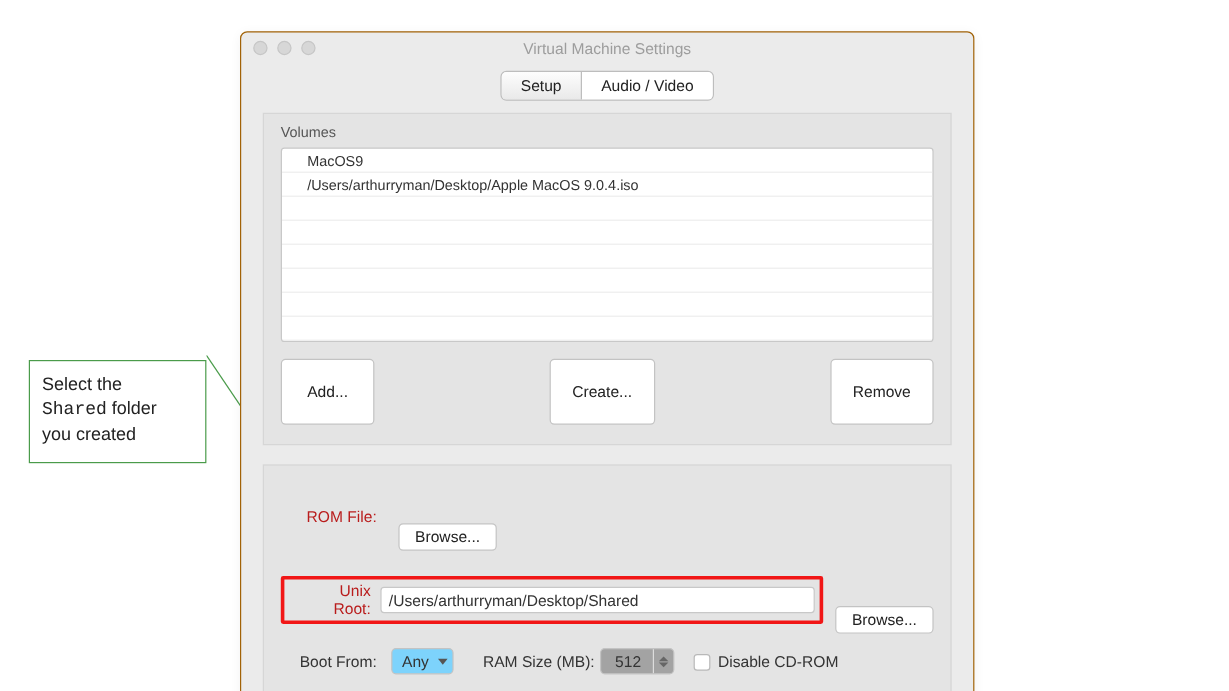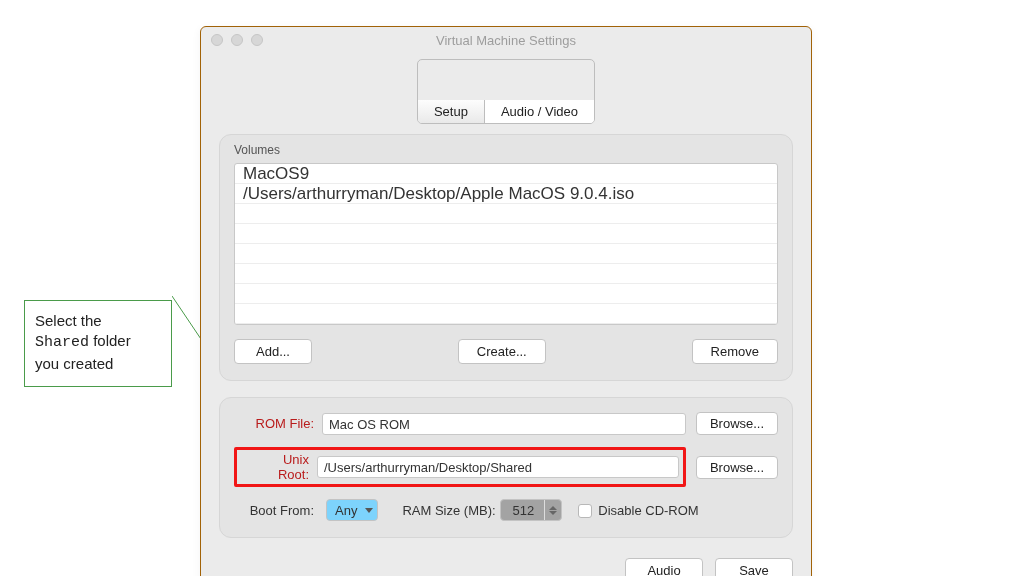--- a/index.html
+++ b/index.html
@@ -73,60 +73,59 @@
     margin: 6px 0 10px 0;
   }
   .seg { display: inline-flex; border: 1px solid #bdbdbd; border-radius: 5px; overflow: hidden; }
   .seg .tab {
     padding: 4px 16px;
     background: #fff;
     font-size: 13px;
     color: #222;
     border-right: 1px solid #bdbdbd;
     cursor: pointer;
-    margin-top: 40px;
   }
   .seg .tab:last-child { border-right: none; }
   .seg .tab.active {
     background: linear-gradient(#fdfdfd,#e9e9e9);
   }
   .panel {
     margin: 0 18px 16px 18px;
     background: #e4e4e4;
     border: 1px solid #d6d6d6;
-    border-radius: 12px;
+    border-radius: 0;
     padding: 8px 14px 16px 14px;
   }
   .volumes-label { font-size: 12px; color: #555; margin-bottom: 6px; }
   .listbox {
     background: #fff;
     border: 1px solid #c8c8c8;
     border-radius: 3px;
     height: 162px;
     overflow: hidden;
   }
   .listbox .row {
     height: 20px;
     line-height: 20px;
-    padding: 0 8px;
+    padding: 0 21px;
     border-bottom: 1px solid #ededed;
-    font-size: 17px;
+    font-size: 12px;
     white-space: nowrap;
     overflow: hidden;
   }
   .btnrow {
     display: flex;
     justify-content: space-between;
     margin-top: 14px;
   }
   .btn {
     background: #fff;
     border: 1px solid #c3c3c3;
     border-radius: 4px;
-    padding: 4px 18px;
+    padding: 19px 18px;
     font-size: 13px;
     color: #222;
     cursor: pointer;
     min-width: 78px;
     text-align: center;
   }
   .formrow {
     display: flex;
     align-items: center;
     margin-top: 12px;
@@ -141,21 +140,21 @@
   .txt {
     flex: 1;
     background: #fff;
     border: 1px solid #c8c8c8;
     border-radius: 3px;
     height: 22px;
     line-height: 22px;
     padding: 0 6px;
     font-size: 13px;
   }
-  .browse { margin-left: 10px; min-width: 82px; padding: 3px 12px; }
+  .browse { margin-left: 10px; min-width: 82px; padding: 3px 12px; margin-top: 34px; }
   .highlight-wrap {
     border: 3px solid #f11616;
     border-radius: 2px;
     display: flex;
     align-items: center;
     padding: 2px 4px 2px 0;
     flex: 1;
   }
   .row2 { display: flex; align-items: center; margin-top: 12px; gap: 4px; }
   .row2 .lbl { width: 88px; text-align: right; padding-right: 8px; }
@@ -257,21 +256,20 @@
     <div class="btnrow">
       <div class="btn">Add...</div>
       <div class="btn">Create...</div>
       <div class="btn">Remove</div>
     </div>
   </div>
 
   <div class="panel" style="padding-top:2px;">
     <div class="formrow">
       <div class="lbl">ROM File:</div>
-      <div class="txt">Mac OS ROM</div>
       <div class="btn browse">Browse...</div>
     </div>
 
     <div class="formrow">
       <div class="highlight-wrap">
         <div class="lbl" style="width:80px;padding-left:20px;">Unix Root:</div>
         <div class="txt">/Users/arthurryman/Desktop/Shared</div>
       </div>
       <div class="btn browse">Browse...</div>
     </div>

